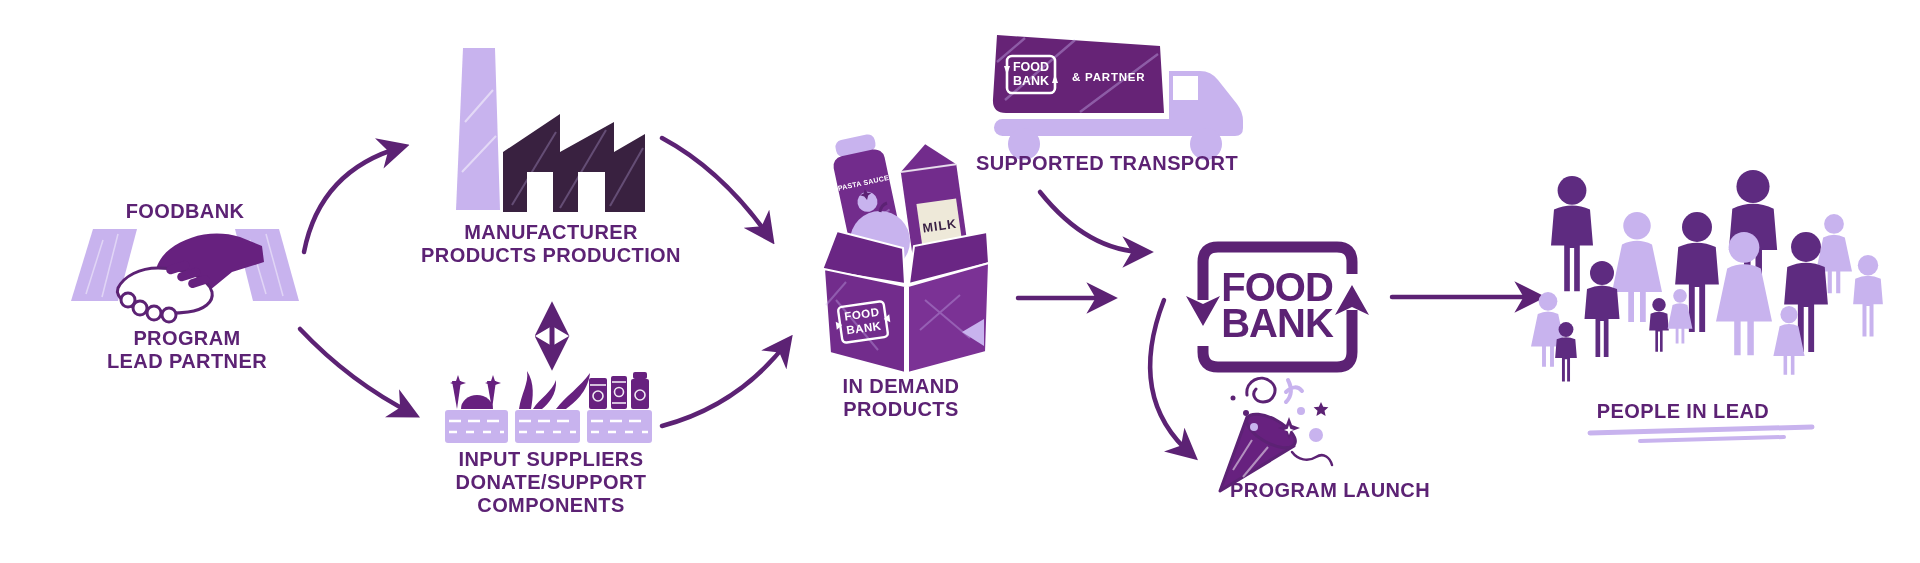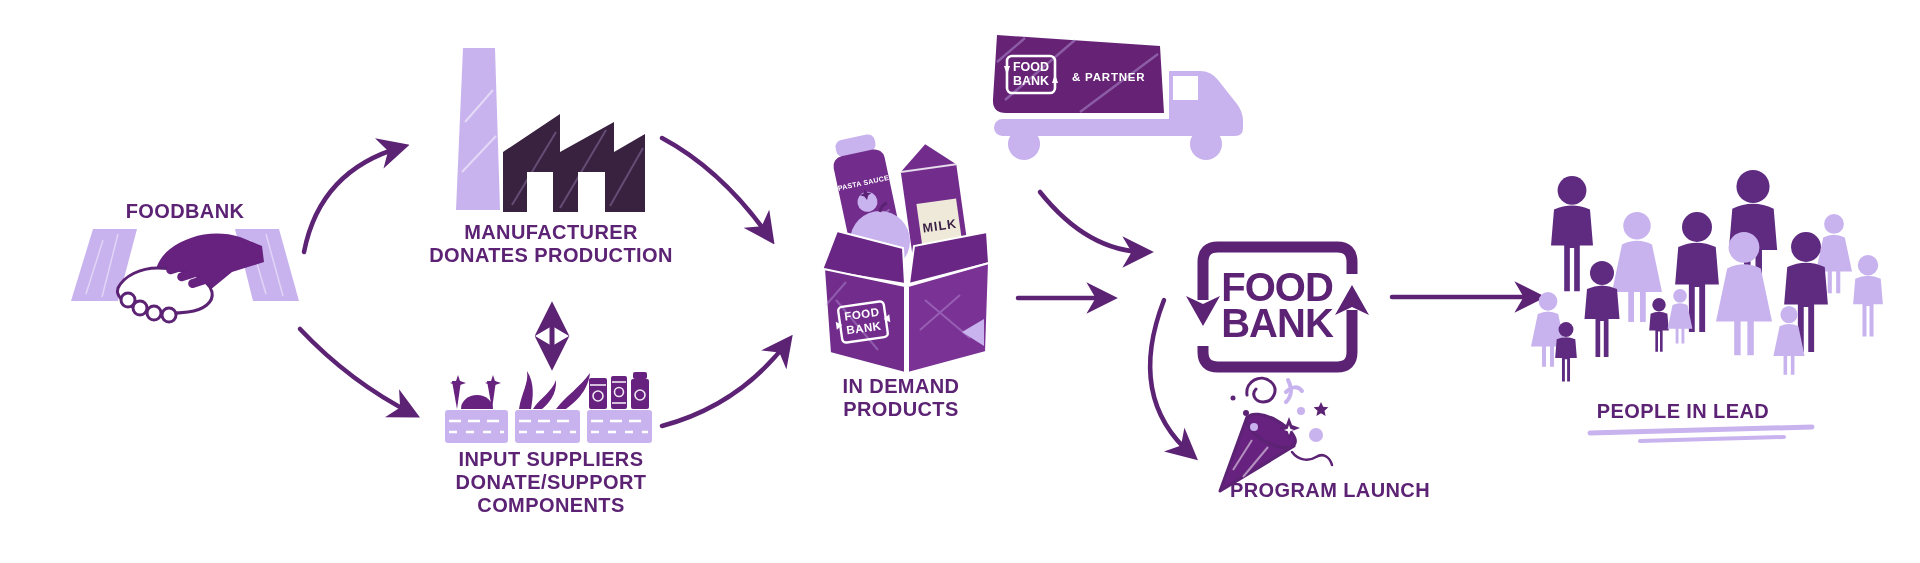--- a/index.html
+++ b/index.html
@@ -237,23 +237,26 @@
     <use href="#p-woman" transform="translate(1680,289) scale(0.62)" fill="#c8b3ee"></use>
     <use href="#p-woman" transform="translate(1789,306) scale(0.78)" fill="#c8b3ee"></use>
     <g stroke="#c8b3ee" stroke-linecap="round">
       <path d="M 1590,433 L 1812,427" stroke-width="5"></path>
       <path d="M 1640,441 L 1784,437" stroke-width="4"></path>
     </g>
   </g>
 </svg>
 
 <div class="label" style="left:185px;top:200px;">FOODBANK</div>
+<div class="label" style="left:187px;top:327px;">PROGRAM
+LEAD PARTNER</div>
 <div class="label" style="left:551px;top:221px;">MANUFACTURER
-DONATES PRODUCTION</div>
+PRODUCTS PRODUCTION</div>
 <div class="label" style="left:901px;top:375px;">IN DEMAND
 PRODUCTS</div>
 <div class="label" style="left:551px;top:448px;">INPUT SUPPLIERS
 DONATE/SUPPORT
 COMPONENTS</div>
+<div class="label" style="left:1107px;top:152px;">SUPPORTED TRANSPORT</div>
 <div class="label" style="left:1330px;top:479px;">PROGRAM LAUNCH</div>
 <div class="label" style="left:1683px;top:400px;">PEOPLE IN LEAD</div>
 
 </div>
 
 </body></html>

